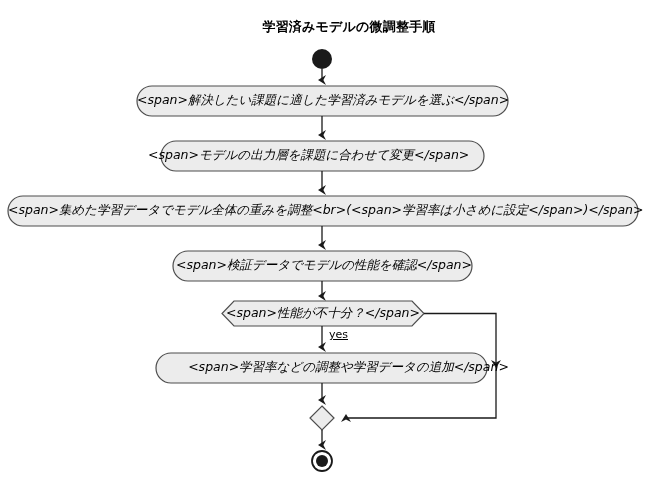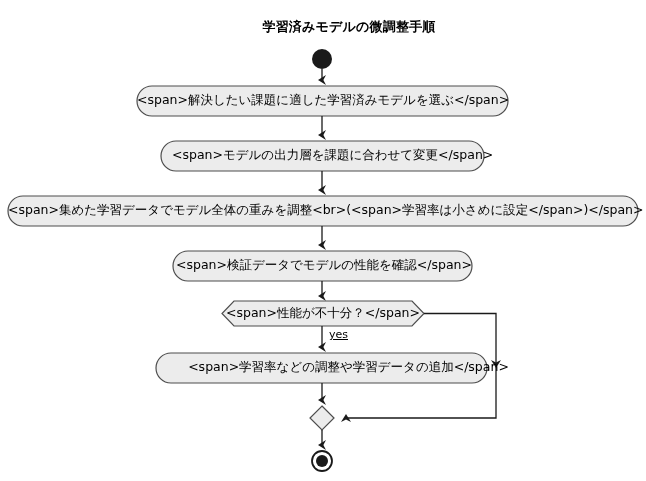--- a/index.html
+++ b/index.html
@@ -35,20 +35,21 @@
     white-space: nowrap;
     padding-left: 26px;
   }
   .node-text {
     position: absolute;
     font-size: 12.5px;
     color: #000000;
     white-space: nowrap;
     text-align: center;
     line-height: 1;
+    font-style: italic;
   }
   .edge-label {
     position: absolute;
     font-size: 11px;
     color: #000000;
     white-space: nowrap;
     text-decoration: underline;
   }
   svg { display: block; }
 </style>
@@ -101,21 +102,21 @@
     <polygon points="322,406 334,418 322,430 310,418" fill="#ececec" stroke="#4d4d4d" stroke-width="1.2"></polygon>
 
     <line x1="322" y1="430" x2="322" y2="445" stroke="#1a1a1a" stroke-width="1.3" marker-end="url(#arrow)"></line>
 
     <circle cx="322" cy="461" r="10" fill="#ffffff" stroke="#1a1a1a" stroke-width="1.8"></circle>
     <circle cx="322" cy="461" r="6" fill="#1a1a1a"></circle>
   </svg>
 
   <div class="node-text" style="left:137px; top:94px; width:371px;">&lt;span&gt;解決したい課題に適した学習済みモデルを選ぶ&lt;/span&gt;</div>
 
-  <div class="node-text" style="left:172px; top:149px; width:281px;">&lt;span&gt;モデルの出力層を課題に合わせて変更&lt;/span&gt;</div>
+  <div class="node-text" style="left:148px; top:149px; width:281px;">&lt;span&gt;モデルの出力層を課題に合わせて変更&lt;/span&gt;</div>
 
   <div class="node-text" style="left:8px; top:204px; width:630px;text-align:center;">&lt;span&gt;集めた学習データでモデル全体の重みを調整&lt;br&gt;(&lt;span&gt;学習率は小さめに設定&lt;/span&gt;)&lt;/span&gt;</div>
 
   <div class="node-text" style="left:173px; top:259px; width:302px;">&lt;span&gt;検証データでモデルの性能を確認&lt;/span&gt;</div>
 
   <div class="node-text" style="left:222px; top:307px; width:202px;">&lt;span&gt;性能が不十分？&lt;/span&gt;</div>
 
   <div class="node-text" style="left:156px; top:361px; width:385px;">&lt;span&gt;学習率などの調整や学習データの追加&lt;/span&gt;</div>
 
   <div class="edge-label" style="left:329px; top:328px;">yes</div>

